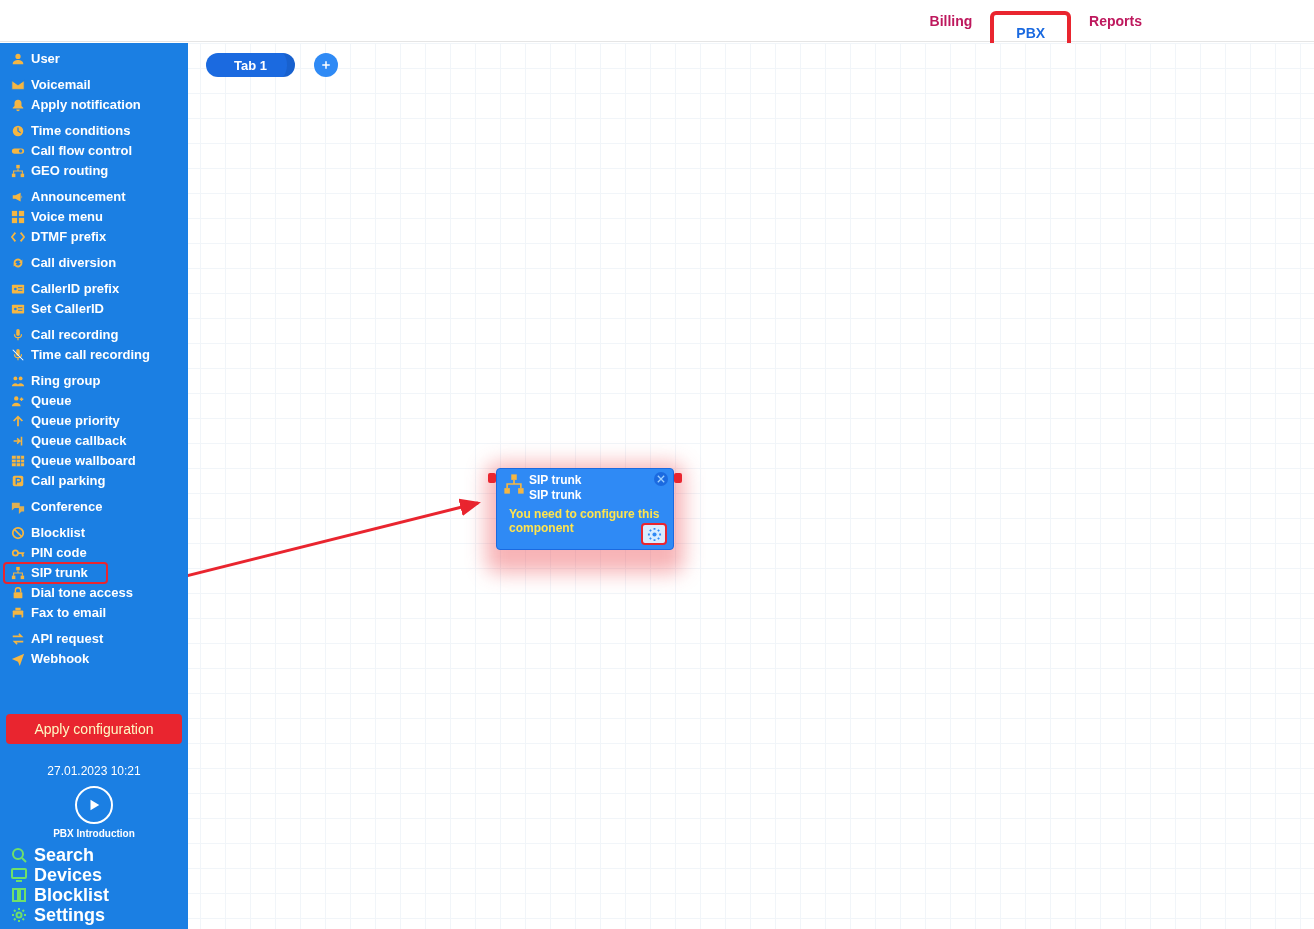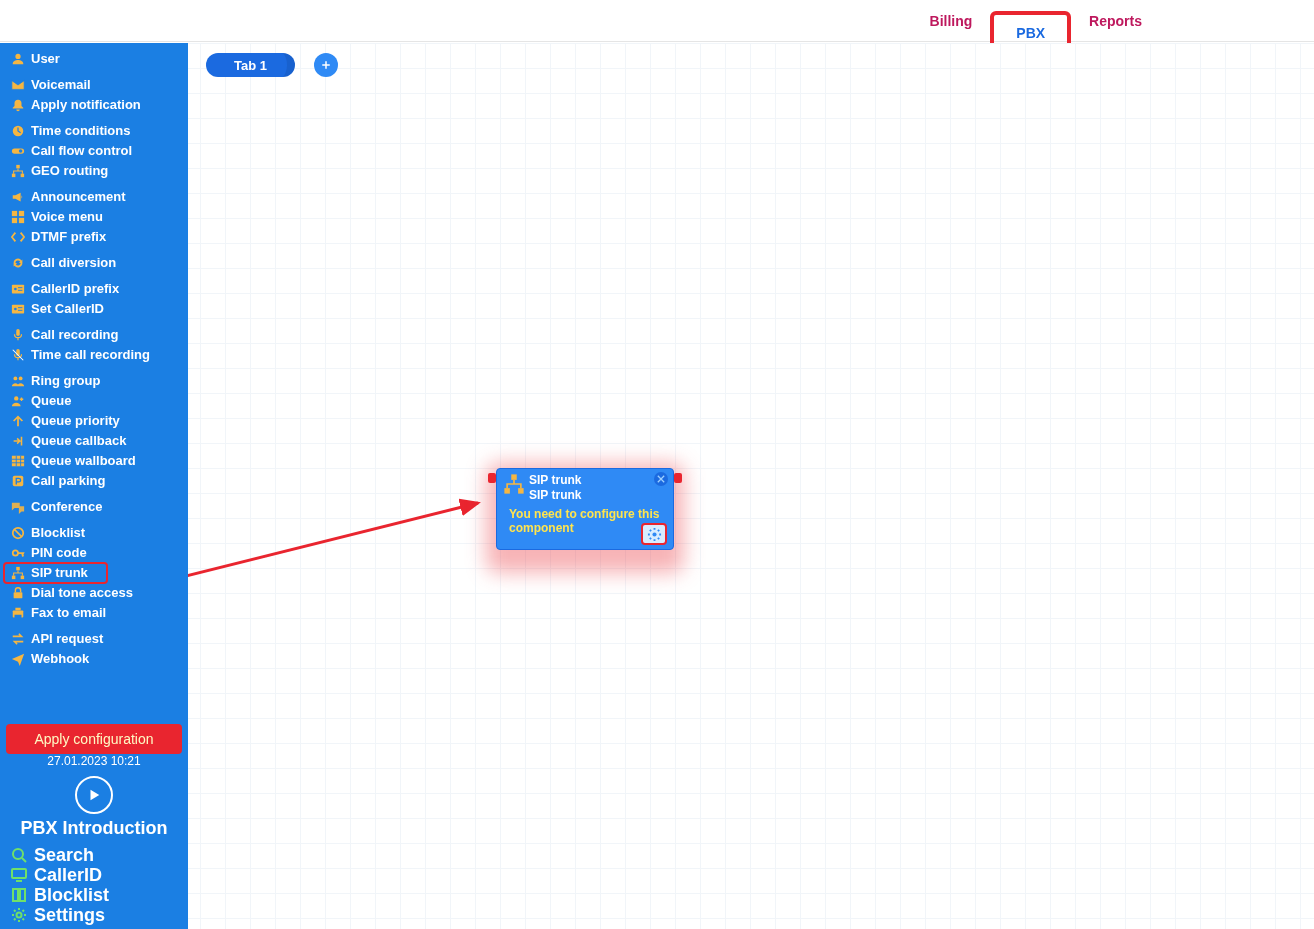--- a/index.html
+++ b/index.html
@@ -131,34 +131,34 @@
     border:0;
     border-radius:4px;
     height:30px;
     font-size:14px;
     cursor:pointer;
   }
   .apply-ts{
     text-align:center;
     font-size:12px;
     color:#fff;
-    margin-top:0;
+    margin-top:20px;
   }
   .play-circle{
     width:38px;height:38px;
     border:2px solid #fff;
     border-radius:50%;
     margin:8px auto 4px auto;
     display:flex;align-items:center;justify-content:center;
     cursor:pointer;
   }
   .play-circle svg{width:14px;height:14px;}
   .intro-label{
     text-align:center;
-    font-size:18px;
+    font-size:10px;
     font-weight:700;
     color:#fff;
     margin-bottom:6px;
   }
   .footer-link{
     display:flex;
     align-items:center;
     padding:2px 4px;
     font-size:18px;
     font-weight:700;
@@ -595,21 +595,21 @@
         </span>
       <span>Search</span>
     </div>
     <div class="footer-link green">
       <span class="icon">
           <svg viewBox="0 0 16 16">
             <rect x="1" y="2" width="14" height="9" rx="1" stroke-width="2"></rect>
             <path d="M5 14h6" stroke-width="2"></path>
           </svg>
         </span>
-      <span>CallerID</span>
+      <span>Devices</span>
     </div>
     <div class="footer-link green">
       <span class="icon">
           <svg viewBox="0 0 16 16">
             <path d="M2 2h5v12H2zM9 2h5v12H9z" stroke-width="2"></path>
           </svg>
         </span>
       <span>Blocklist</span>
     </div>
     <div class="footer-link green">

